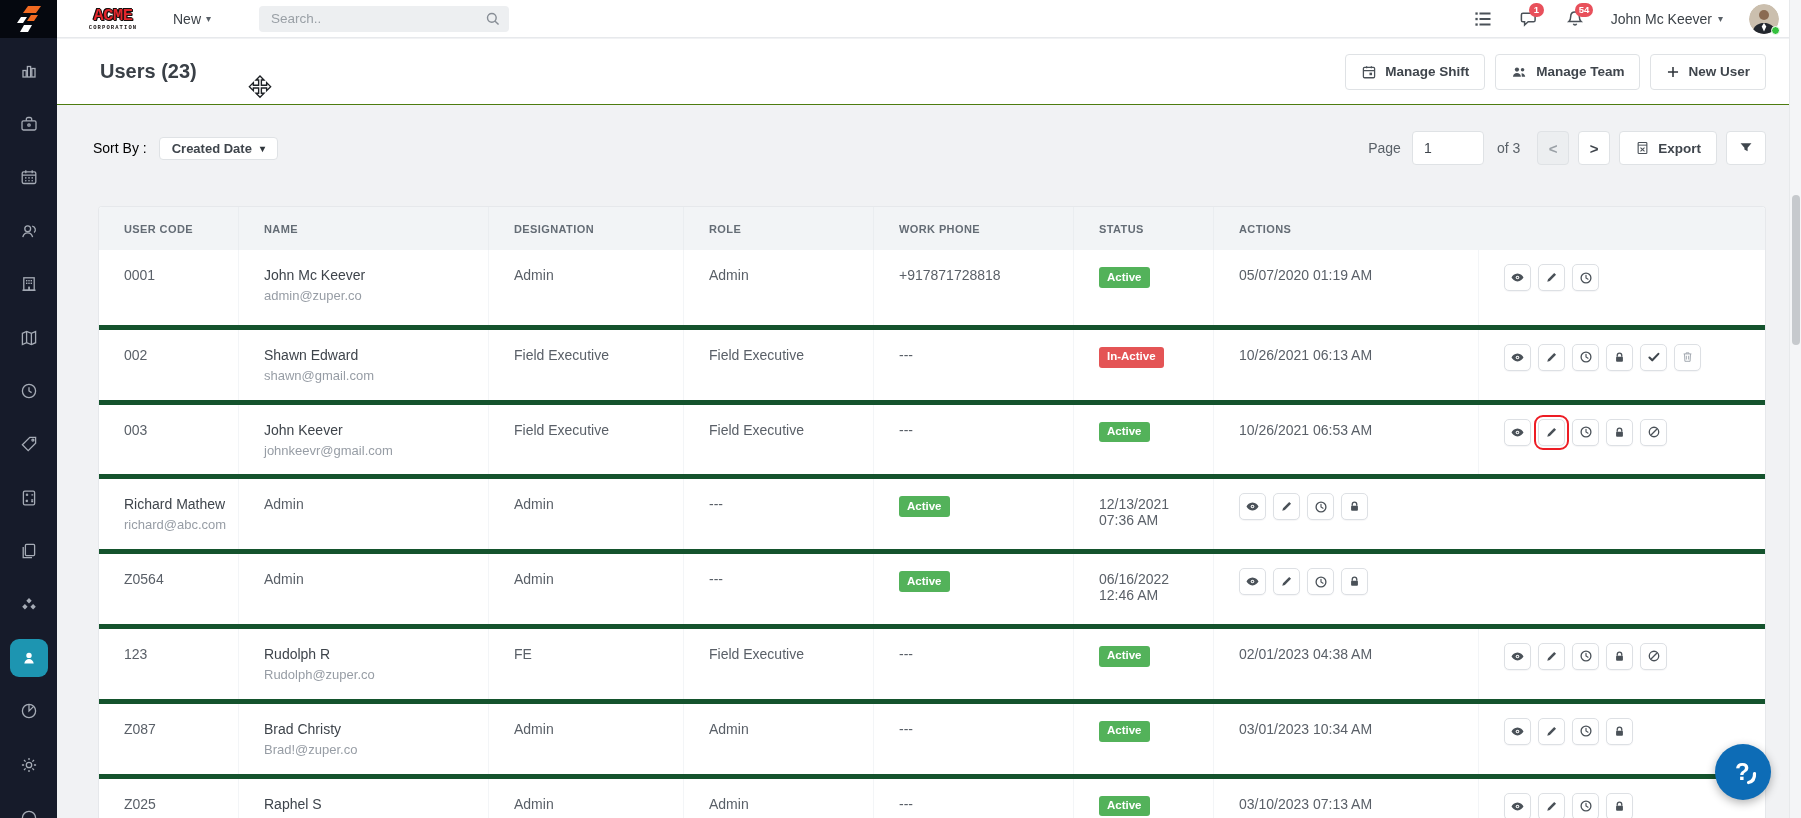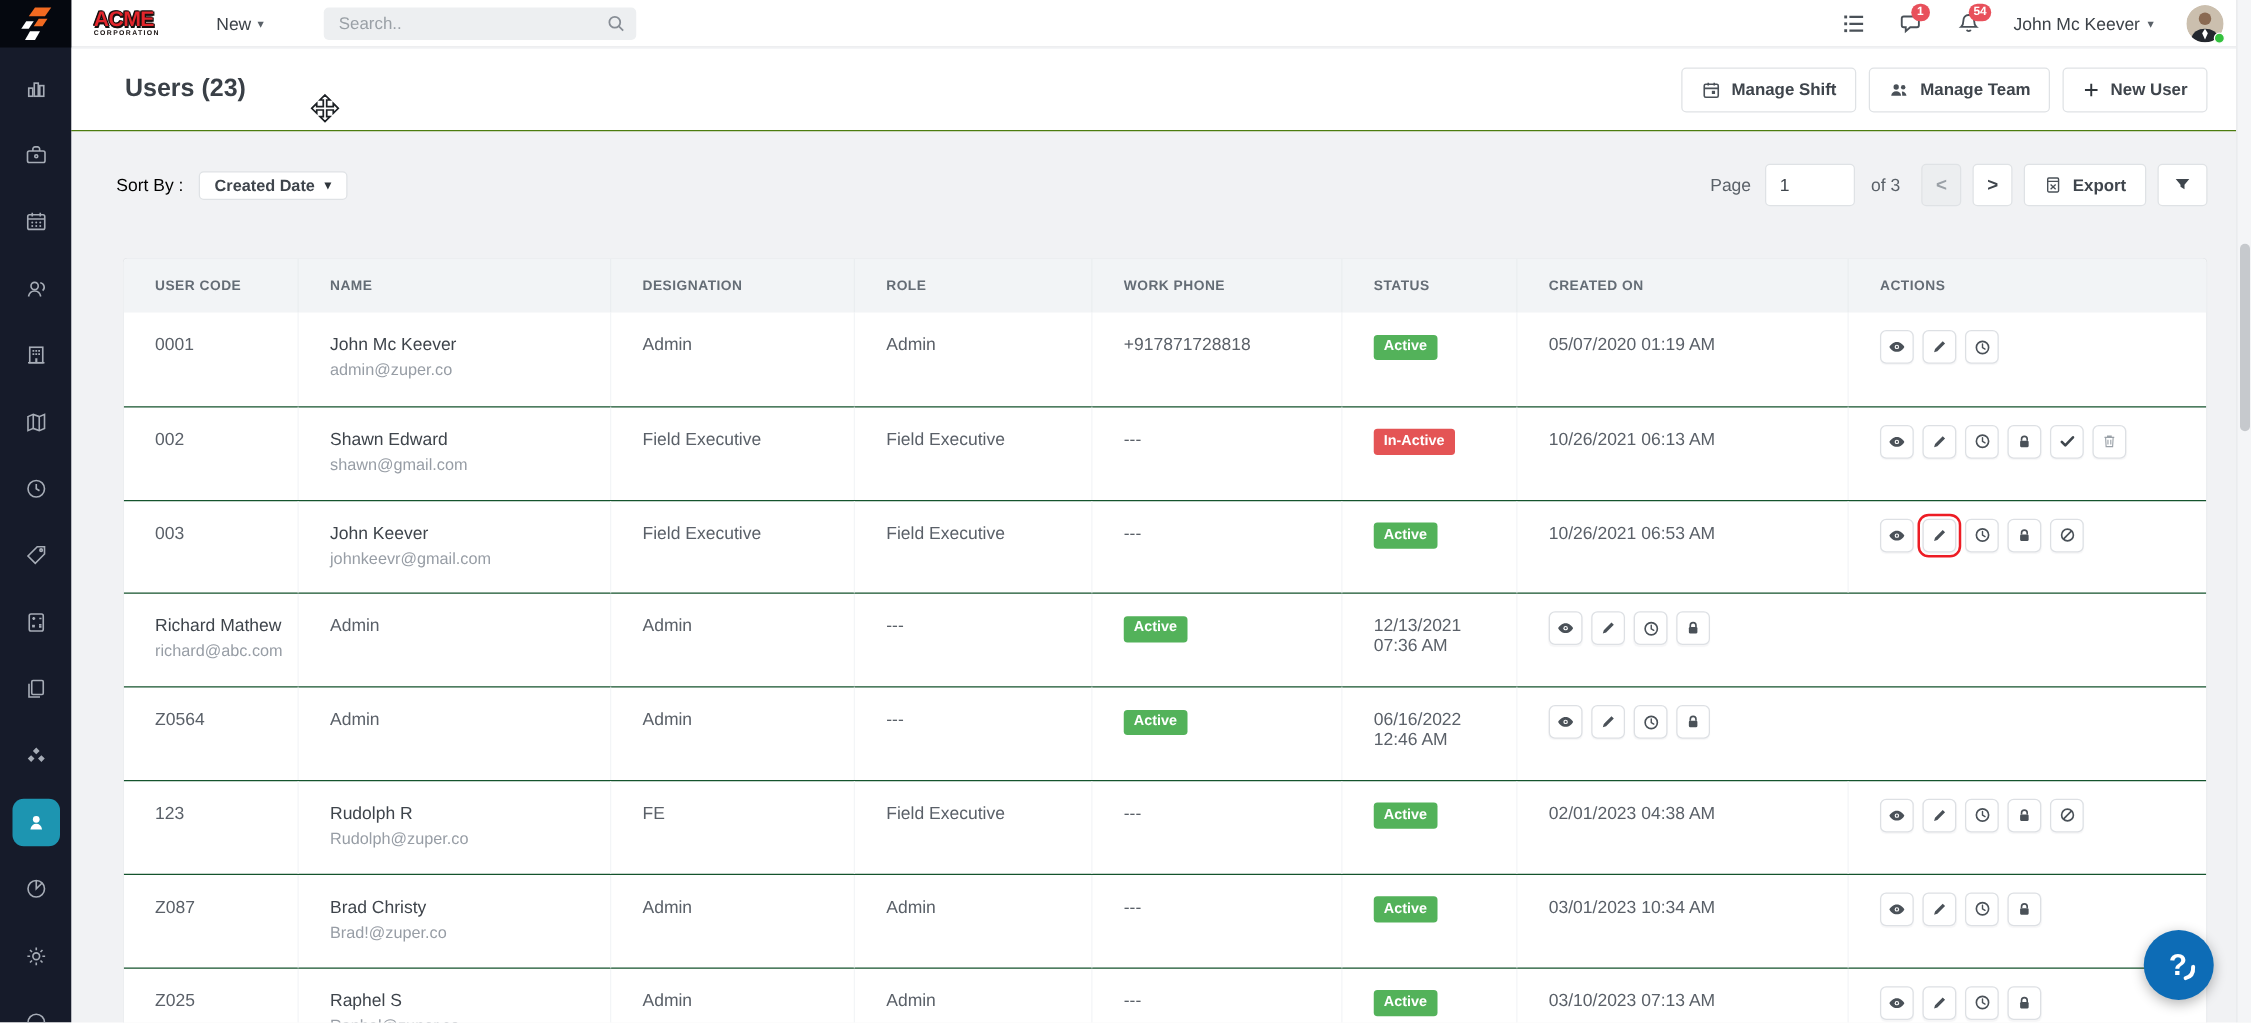--- a/index.html
+++ b/index.html
@@ -10,21 +10,21 @@
   .sidebar { position:absolute; left:0; top:0; width:57px; height:818px; background:#161b2a; z-index:30; }
   .logo { width:57px; height:38px; background:#05080f; display:flex; align-items:center; justify-content:center; cursor:pointer; }
   .side-items { position:absolute; top:44px; left:0; width:57px; }
   .s-item { height:53.4px; display:flex; align-items:center; justify-content:center; cursor:pointer; }
   .s-item svg { display:block; }
   .s-item .pad { width:38px; height:38px; display:flex; align-items:center; justify-content:center; border-radius:9px; }
   .s-item.active .pad { background:#1d95b1; }
 
   
   .topbar { position:absolute; left:57px; top:0; right:12px; height:38px; background:#fff; border-bottom:1px solid #e7e9ec; display:flex; align-items:center; z-index:20; }
-  .brand { margin-left:18px; width:76px; text-align:left; line-height:1; cursor:pointer; }
+  .brand { margin-left:18px; width:76px; text-align:center; line-height:1; cursor:pointer;font-family:Liberation Mono, monospace; }
   .brand .l1 { font-size:17px; font-weight:900; color:#e3262c; letter-spacing:-0.5px;
       text-shadow:-1px 0 #16100f,1px 0 #16100f,0 -1px #16100f,0 1px #16100f,1px 1px #16100f,-1px -1px #16100f; }
   .brand .l2 { font-size:5.5px; font-weight:700; color:#16100f; letter-spacing:1.1px; margin-top:1px; }
   .new-menu { margin-left:22px; font-size:14px; color:#3c4248; display:flex; align-items:center; gap:5px; cursor:pointer; }
   .caret { font-size:10px; color:#5a6168; }
   .searchbox { margin-left:48px; width:250px; height:26px; background:#edeff1; border-radius:4px; display:flex; align-items:center; padding:0 8px 0 12px; }
   .searchbox input { flex:1; border:none; outline:none; background:transparent; font-size:13.5px; color:#1d4ed8; font-family:"Liberation Sans",sans-serif; }
   .searchbox input::placeholder { color:#9aa0a6; }
   .top-right { margin-left:auto; display:flex; align-items:center; gap:26px; padding-right:10px; }
   .tico { position:relative; cursor:pointer; display:flex; align-items:center; }
@@ -54,21 +54,21 @@
   .nav-btn.disabled { background:#eceef0; color:#9aa0a6; }
   .filter-btn { width:40px; height:34px; }
   .btn-sm { height:34px; }
 
   
   .table-card { position:absolute; left:98px; top:206px; width:1668px; height:628px; background:#fff; border:1px solid #e6e8eb; border-bottom:none; border-radius:4px 4px 0 0; overflow:hidden; }
   .thead, .tr { display:grid; grid-template-columns:140px 250px 195px 190px 200px 140px 265px 1fr; }
   .thead { height:43px; background:#f2f4f6; }
   .th { display:flex; align-items:center; padding-left:25px; font-size:11px; font-weight:700; letter-spacing:0.4px; color:#646c75; border-right:1px solid #eaedf0; }
   .th:last-child { border-right:none; }
-  .tr { height:74.8px; border-top:1px solid #14532d; }
+  .tr { height:74.8px; border-top:5px solid #14532d; }
   .tr:first-child { border-top:none; }
   .td { padding:17px 10px 0 25px; font-size:14px; color:#5a6068; border-right:1px solid #f3f5f7; }
   .td:last-child { border-right:none; }
   .nm { font-size:14px; color:#3e444b; }
   .em { font-size:13px; color:#979da5; margin-top:5px; }
   .badge { display:inline-block; padding:3.5px 8px; border-radius:3px; font-size:11.5px; font-weight:700; color:#fff; line-height:1.2; }
   .badge.active { background:#53b25a; }
   .badge.inactive { background:#e45455; }
   .c-actions { display:flex; gap:7px; align-items:flex-start; padding-top:14px; }
   .abtn { width:27px; height:27px; background:#fff; border:1px solid #dde0e4; border-radius:5px; display:flex; align-items:center; justify-content:center; cursor:pointer; box-shadow:0 1px 1px rgba(20,30,40,0.04); }
@@ -427,21 +427,20 @@
 </section>
 
 <section class="table-card">
   <div class="thead" id="thead">
       <div class="th">USER CODE</div>
       <div class="th">NAME</div>
       <div class="th">DESIGNATION</div>
       <div class="th">ROLE</div>
       <div class="th">WORK PHONE</div>
       <div class="th">STATUS</div>
-      <div class="th">CREATED ON</div>
       <div class="th">ACTIONS</div>
     </div>
   <div id="tbody">
       <div class="tr">
         <div class="td">0001</div>
         <div class="td">
           <div class="nm">John Mc Keever</div>
           <div class="em">admin@zuper.co</div>
         </div>
         <div class="td">Admin</div>

